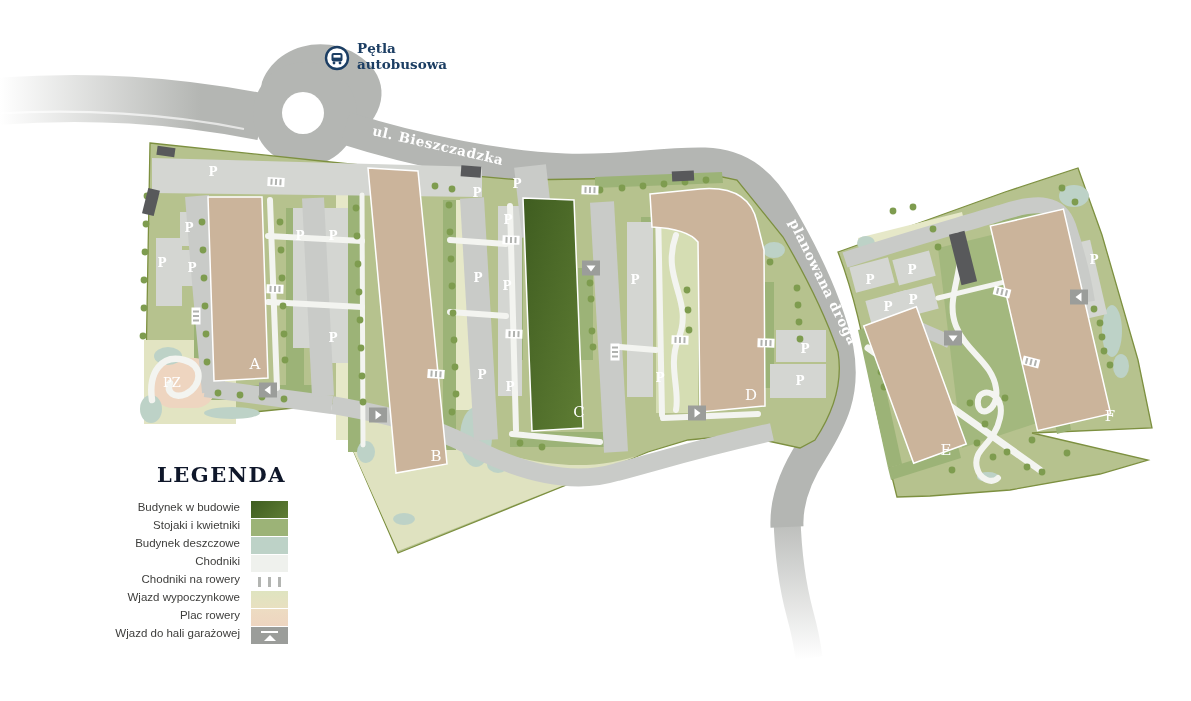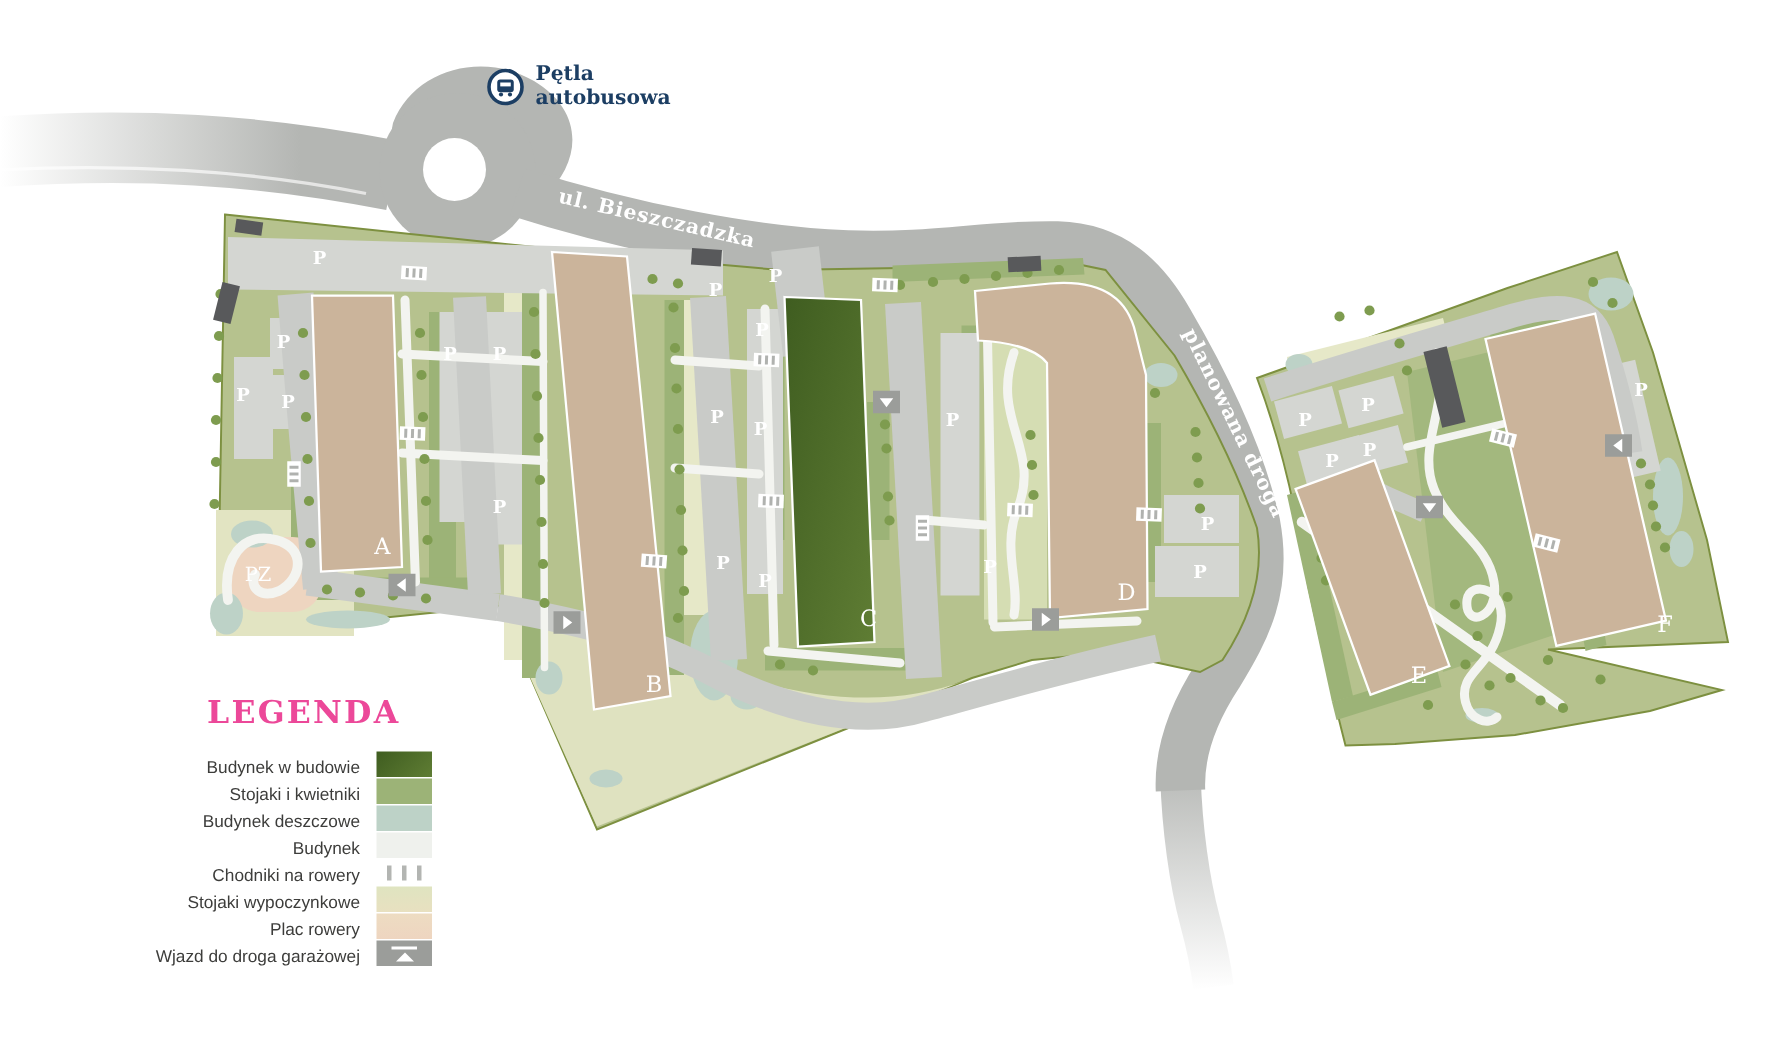--- a/index.html
+++ b/index.html
@@ -2,23 +2,23 @@
 <html><head>
 <meta charset="utf-8">
 <style>
   html,body{margin:0;padding:0;background:#fff;}
   .stage{position:relative;width:1191px;height:701px;background:#ffffff;overflow:hidden;
          font-family:"Liberation Sans",sans-serif;}
   .stage svg{position:absolute;left:0;top:0;}
   
   .legend{position:absolute;left:138px;top:462px;width:150px;}
   .legend-title{font-family:"DejaVu Serif","Liberation Serif",serif;font-weight:bold;
-                font-size:21px;letter-spacing:1.5px;color:#ec4899;
+                font-size:21px;letter-spacing:1.5px;color:#0f172a;text-align:right;
                 margin-bottom:14px;padding-right:2px;}
-  .legend-row{display:flex;justify-content:flex-end;align-items:flex-end;margin-bottom:1px;height:17px;margin-left:16px;}
+  .legend-row{display:flex;justify-content:flex-end;align-items:flex-start;margin-bottom:1px;height:17px;margin-left:16px;}
   .legend-label{font-size:11.5px;color:#3d3d3b;margin-right:11px;white-space:nowrap;}
   .swatch{width:37px;height:17px;flex:none;display:flex;align-items:center;justify-content:center;}
   .swatch .bar{width:3px;height:10px;background:#b3b5b2;margin:0 3.5px;}
   .swatch .garage-line{width:17px;height:2px;background:#fff;margin-bottom:2px;}
   .swatch .garage-tri{width:0;height:0;border-left:6px solid transparent;
                       border-right:6px solid transparent;border-bottom:6px solid #fff;}
   .swatch .garage-wrap{display:flex;flex-direction:column;align-items:center;}
   
   text{font-family:"DejaVu Serif","Liberation Serif",serif;}
   .p-marker{fill:#ffffff;font-size:12px;font-weight:600;text-anchor:middle;}
@@ -433,41 +433,41 @@
         </div>
         <div class="legend-row">
           <span class="legend-label">Stojaki i kwietniki</span>
           <div class="swatch" style="background: rgb(156, 179, 119);"></div>
         </div>
         <div class="legend-row">
           <span class="legend-label">Budynek deszczowe</span>
           <div class="swatch" style="background: rgb(189, 210, 199);"></div>
         </div>
         <div class="legend-row">
-          <span class="legend-label">Budynek</span>
+          <span class="legend-label">Chodniki</span>
           <div class="swatch" style="background: rgb(239, 241, 237);"></div>
         </div>
         <div class="legend-row">
           <span class="legend-label">Chodniki na rowery</span>
           <div class="swatch" style="background: rgb(255, 255, 255);">
             <span class="bar"></span>
             <span class="bar"></span>
             <span class="bar"></span>
           </div>
         </div>
         <div class="legend-row">
-          <span class="legend-label">Stojaki wypoczynkowe</span>
+          <span class="legend-label">Wjazd wypoczynkowe</span>
           <div class="swatch" style="background: linear-gradient(rgb(223, 228, 192), rgb(232, 224, 192));"></div>
         </div>
         <div class="legend-row">
           <span class="legend-label">Plac rowery</span>
           <div class="swatch" style="background: linear-gradient(rgb(237, 220, 194), rgb(238, 213, 192));"></div>
         </div>
         <div class="legend-row">
-          <span class="legend-label">Wjazd do droga garażowej</span>
+          <span class="legend-label">Wjazd do hali garażowej</span>
           <div class="swatch" style="background: rgb(155, 157, 154);">
             <div class="garage-wrap">
               <div class="garage-line"></div>
               <div class="garage-tri"></div>
             </div>
           </div>
         </div>
       </div>
 </div>
 

